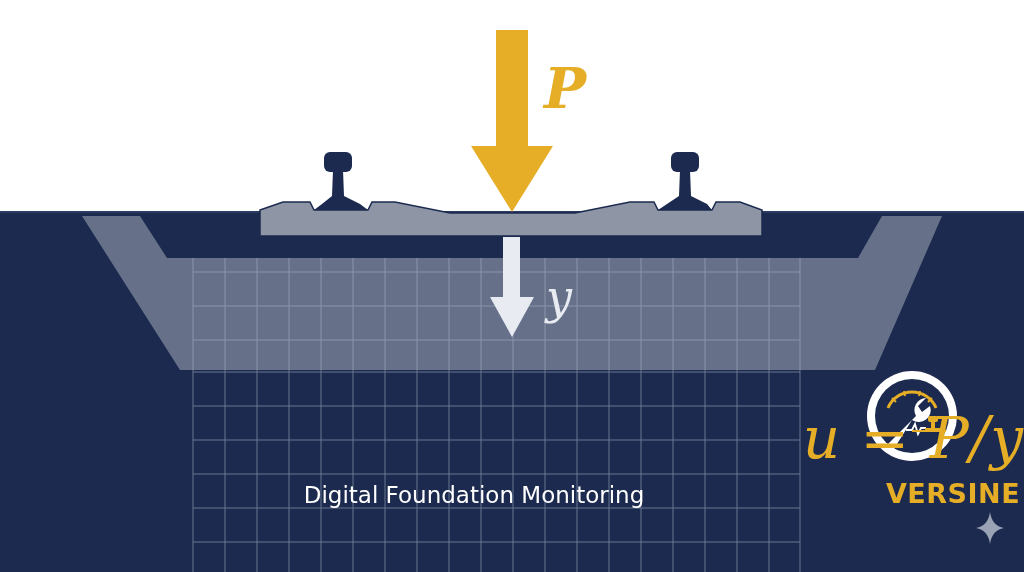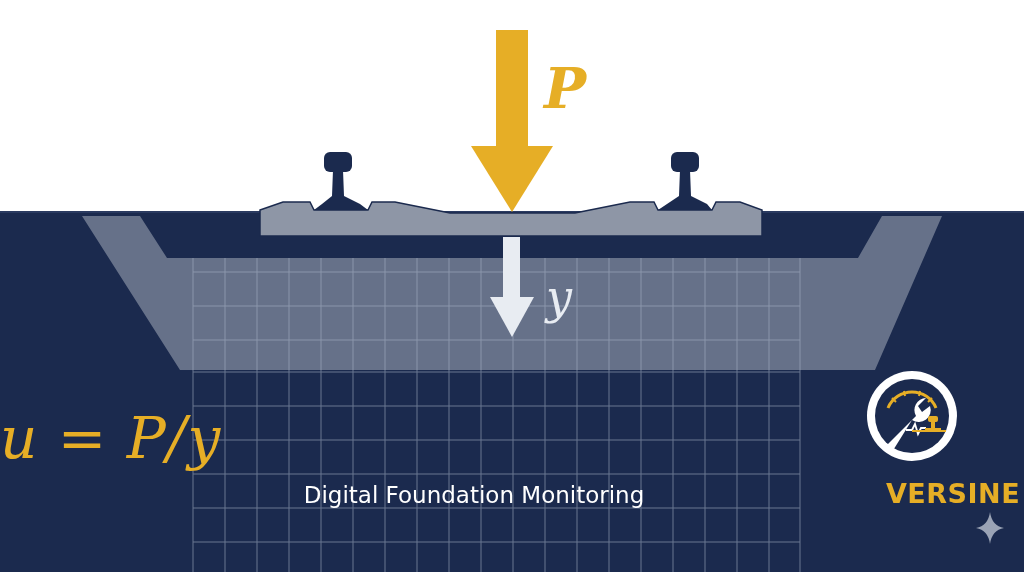--- a/index.html
+++ b/index.html
@@ -1,18 +1,18 @@
 <!DOCTYPE html>
 <html><head>
 <meta charset="utf-8">
 <style>
   html,body{margin:0;padding:0;}
   body{width:1024px;height:572px;overflow:hidden;background:#ffffff;position:relative;font-family:"DejaVu Sans","Liberation Sans",sans-serif;}
   #stage{position:absolute;left:0;top:0;width:1024px;height:572px;}
-  .formula{position:absolute;left:0;width:1024px;top:404px;text-align:left;font-family:"DejaVu Serif","Liberation Serif",serif;font-style:italic;font-size:58px;color:#e6ae26;letter-spacing:1px;}
+  .formula{position:absolute;left:0;width:1024px;top:404px;text-align:right;font-family:"DejaVu Serif","Liberation Serif",serif;font-style:italic;font-size:58px;color:#e6ae26;letter-spacing:1px;}
   .subtitle{position:absolute;left:0;width:948px;top:482px;text-align:center;font-family:"DejaVu Sans","Liberation Sans",sans-serif;font-size:23px;color:#ffffff;}
   .label-P{position:absolute;left:544px;top:55px;font-family:"DejaVu Serif","Liberation Serif",serif;font-style:italic;font-weight:bold;font-size:56px;color:#e6ae26;}
   .label-y{position:absolute;left:546px;top:270px;font-family:"DejaVu Serif","Liberation Serif",serif;font-style:italic;font-size:46px;color:#e8ecf2;}
   .brand{position:absolute;left:873px;top:480px;width:160px;text-align:center;color:#e6ae26;font-family:"DejaVu Sans","Liberation Sans",sans-serif;}
   .brand .b1{font-size:27px;font-weight:bold;letter-spacing:0.5px;line-height:28px;}
   .brand .b2{font-size:17px;font-weight:bold;line-height:20px;letter-spacing:0.3px;}
 </style>
 </head>
 <body>
 

